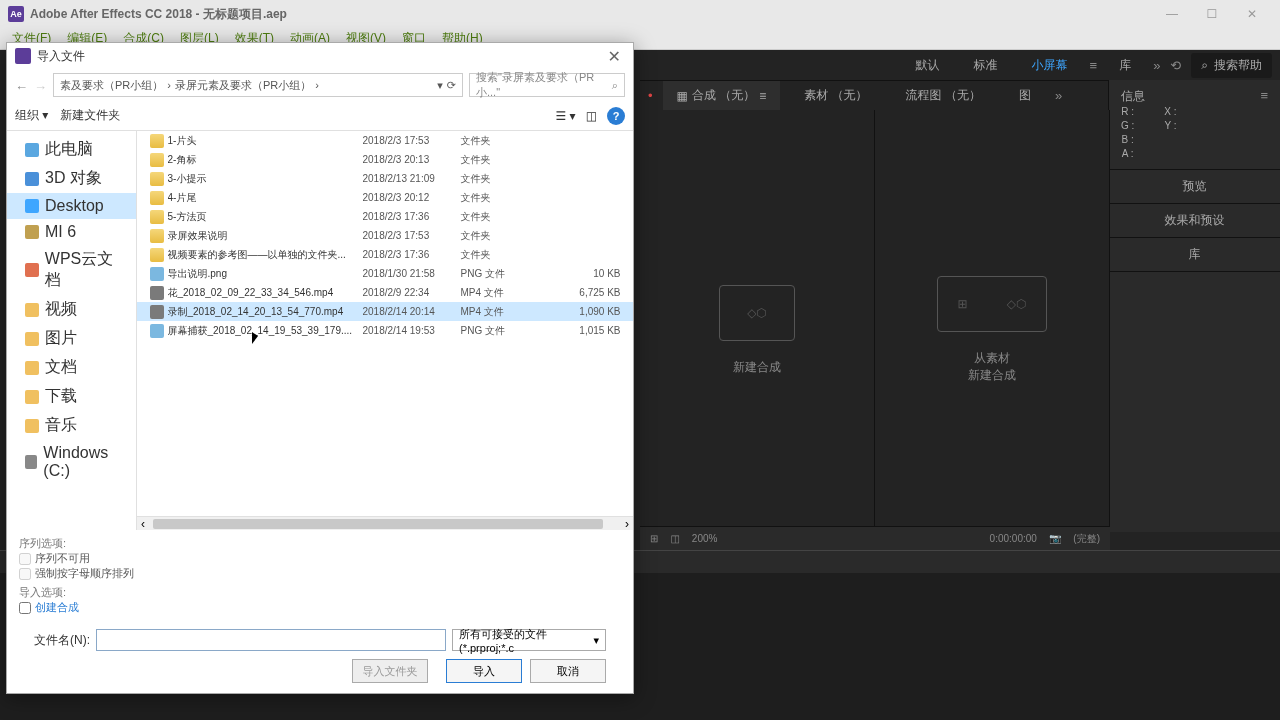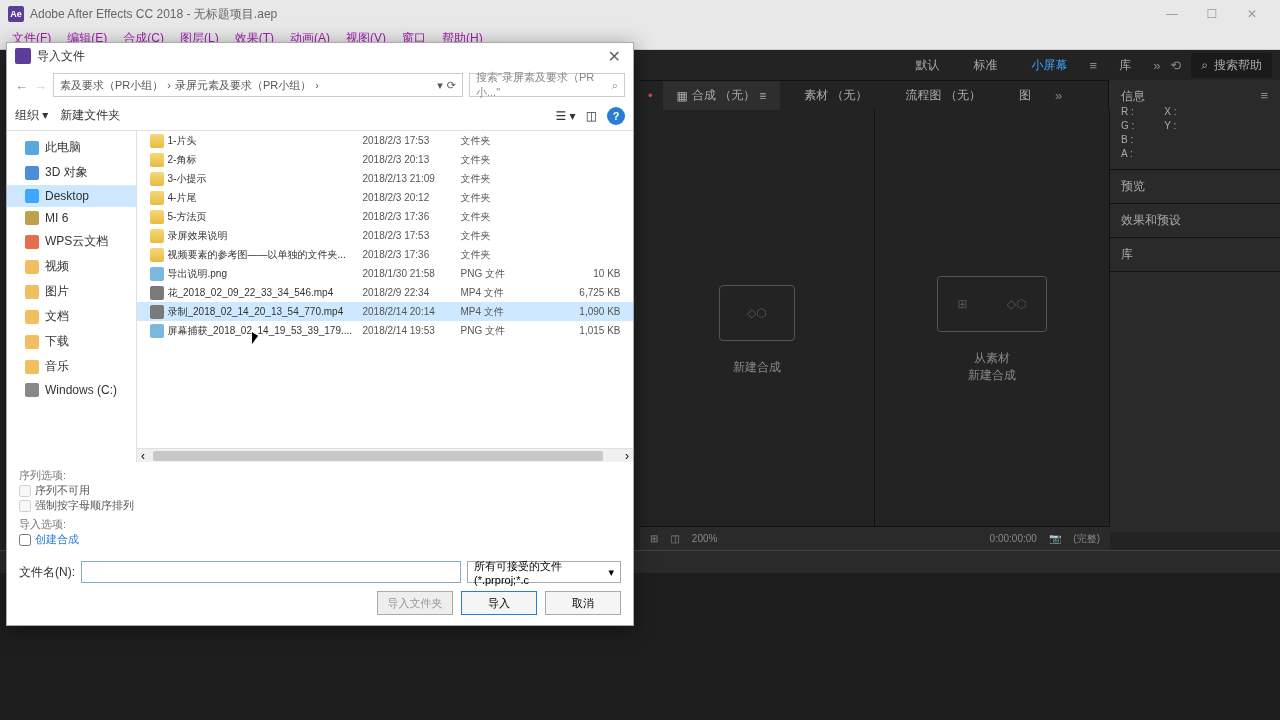--- a/index.html
+++ b/index.html
@@ -1,75 +1,75 @@
 <!DOCTYPE html>
 <html><head>
 <meta charset="utf-8">
 <style>
 * { margin: 0; padding: 0; box-sizing: border-box; font-family: "Microsoft YaHei", "Segoe UI", Arial, sans-serif; }
 body { width: 1280px; height: 720px; background: #232323; overflow: hidden; position: relative; font-size: 12px; }
 
 
 .titlebar { height: 28px; background: #e8e8e8; display: flex; align-items: center; padding: 0 8px; color: #666; }
 .titlebar .app-icon { width: 16px; height: 16px; background: #5c3d99; border-radius: 2px; margin-right: 6px; display:flex; align-items:center; justify-content:center; color:#fff; font-size:9px; font-weight:bold; }
-.titlebar .title { flex: 1; }
+.titlebar .title { flex: 1; font-weight: bold; }
 .titlebar .win-btn { width: 40px; height: 28px; display: flex; align-items: center; justify-content: center; color: #999; cursor: pointer; }
 
 
-.menubar { height: 22px; background: #e8e8e8; display: flex; align-items: center; padding: 0 4px; color: #a21caf; border-bottom: 1px solid #ccc; }
+.menubar { height: 22px; background: #e8e8e8; display: flex; align-items: center; padding: 0 4px; color: #4d7c0f; border-bottom: 1px solid #ccc; }
 .menubar span { padding: 0 8px; cursor: pointer; }
 
 
 .workspace-row { height: 30px; background: #232323; display: flex; align-items: center; justify-content: flex-end; padding: 0 8px; color: #aaa; gap: 10px; }
 .workspace-row .ws { padding: 4px 12px; cursor: pointer; }
 .workspace-row .ws.active { color: #3ea6ff; }
 .search-help { background: #1a1a1a; padding: 4px 10px; border-radius: 3px; color: #aaa; display:flex; align-items:center; gap:6px; }
 
 
 .panels-row { height: 30px; background: #232323; display: flex; align-items: center; padding: 0 8px; color: #aaa; gap: 10px; border-top: 1px solid #111; }
 .tab { padding: 6px 14px; cursor: pointer; display:flex; align-items:center; gap:4px; }
 .tab.active { background: #2e2e2e; }
 
 
 .comp-area { position: absolute; top: 110px; left: 640px; right: 0; bottom: 170px; background: #232323; display: flex; }
 .comp-half { flex: 1; display: flex; flex-direction: column; align-items: center; justify-content: center; color: #888; border-right: 1px solid #111; }
 .comp-icon { width: 76px; height: 56px; border: 1px solid #555; border-radius: 4px; margin-bottom: 18px; display:flex; align-items:center; justify-content:center; color:#555; }
 .comp-icon.double { width: 110px; justify-content:space-around; }
 
 
-.right-panels { position: absolute; top: 80px; right: 0; width: 172px; bottom: 188px; background: #2a2a2a; color: #aaa; border-left: 1px solid #111; }
+.right-panels { position: absolute; top: 80px; right: 0; width: 172px; bottom: 188px; background: #2a2a2a; color: #aaa; border-left: 1px solid #111; text-align: center; }
 .right-panels .sect { padding: 8px 12px; border-bottom: 1px solid #111; }
 .rgb { font-size: 10px; line-height: 14px; display:flex; gap:30px; }
 
 
 .timeline { position: absolute; left: 0; right: 0; bottom: 0; height: 170px; background: #232323; border-top: 1px solid #444; }
 .timeline-header { height: 22px; background: #2a2a2a; display:flex; align-items:center; padding:0 8px; color:#888; gap:10px; font-size:10px; }
 .timeline-body { height: 148px; background: #1e1e1e; }
 
 
 .comp-footer { position:absolute; left:640px; right:170px; bottom:170px; height:24px; background:#2a2a2a; color:#888; display:flex; align-items:center; padding:0 10px; gap:12px; font-size:10px; border-top:1px solid #111; }
 
 
-.dialog { position: absolute; top: 42px; left: 6px; width: 628px; height: 584px; background: #fff; box-shadow: 0 4px 20px rgba(0,0,0,.4); border: 1px solid #aaa; display: flex; flex-direction: column; }
+.dialog { position: absolute; top: 42px; left: 6px; width: 628px; height: 652px; background: #fff; box-shadow: 0 4px 20px rgba(0,0,0,.4); border: 1px solid #aaa; display: flex; flex-direction: column; }
 .dlg-title { height: 26px; display: flex; align-items: center; padding: 0 8px; color: #333; }
 .dlg-title .icon { width:16px; height:16px; background:#5c3d99; border-radius:2px; margin-right:6px; }
 .dlg-title .close { margin-left: auto; font-size: 16px; color: #666; cursor: pointer; padding:0 4px; }
 
 .dlg-nav { height: 32px; display: flex; align-items: center; padding: 0 8px; gap: 6px; color: #555; }
 .breadcrumb { flex: 1; border: 1px solid #ccc; height: 24px; display: flex; align-items: center; padding: 0 6px; font-size: 11px; gap: 4px; background:#fff; }
 .breadcrumb .crumb { display:flex; align-items:center; gap:4px; }
 .dlg-search { width: 156px; border: 1px solid #ccc; height: 24px; display: flex; align-items: center; padding: 0 6px; font-size: 11px; color: #888; }
 
 .dlg-toolbar { height: 30px; display: flex; align-items: center; padding: 0 8px; gap: 12px; color: #333; border-bottom: 1px solid #e0e0e0; }
 .dlg-toolbar .right { margin-left: auto; display:flex; gap:10px; align-items:center; }
 .help-circle { width:18px; height:18px; border-radius:50%; background:#2a7dd4; color:#fff; display:flex; align-items:center; justify-content:center; font-size:11px; font-weight:bold; }
 
 .dlg-body { flex: 1; display: flex; overflow: hidden; }
 .dlg-sidebar { width: 130px; border-right: 1px solid #e0e0e0; overflow-y: auto; padding: 4px 0; }
-.side-item { padding: 4px 8px 4px 18px; display: flex; align-items: center; gap: 6px; cursor: pointer; color: #333; font-size: 12px; }
+.side-item { padding: 4px 8px 4px 18px; display: flex; align-items: center; gap: 6px; cursor: pointer; color: #333; font-size: 16px; }
 .side-item.selected { background: #cde8ff; }
 .side-icon { width: 14px; height: 14px; border-radius:2px; }
 .ico-pc { background:#5aa7e0; }
 .ico-3d { background:#4a90d9; }
 .ico-desktop { background:#3ea6ff; }
 .ico-phone { background:#c0a050; }
 .ico-wps { background:#e07050; }
 .ico-folder { background:#f0c060; }
 .ico-drive { background:#888; }
 
@@ -95,29 +95,29 @@
 .hsbar { height:14px; background:#f0f0f0; border-top:1px solid #e0e0e0; display:flex; align-items:center; }
 .hsbar .thumb { height:10px; background:#c8c8c8; margin-left:4px; flex:1; max-width:450px; border-radius:2px; }
 
 .dlg-options { padding: 6px 12px; display: grid; grid-template-columns: 200px 1fr; gap: 4px 20px; color: #777; font-size: 11px; }
 .dlg-options label { color:#777; }
 .dlg-options .ro-input { background:#e8e8e8; border:1px solid #ccc; height:20px; width:196px; padding:0 6px; display:flex; align-items:center; color:#555; }
 .chk { display:flex; align-items:center; gap:4px; color:#555; }
 .chk input { width:12px; height:12px; }
 .chk .link { color:#2a7dd4; }
 
-.dlg-footer { padding: 8px 12px 10px; display:flex; flex-direction:column; gap:8px; }
+.dlg-footer { padding: 8px 27px 10px; display:flex; flex-direction:column; gap:8px; }
 .fn-row { display:flex; align-items:center; gap:6px; }
 .fn-row .label { color:#333; }
 .fn-row .fn-input { flex:1; border:1px solid #8aa8c8; height:22px; padding:0 6px; background:#fff; }
 .fn-row .filter { width:154px; border:1px solid #aaa; height:22px; padding:0 6px; display:flex; align-items:center; justify-content:space-between; font-size:11px; }
 .btn-row { display:flex; justify-content:flex-end; gap:8px; }
 .btn { width:76px; height:24px; border:1px solid #aaa; background:#f5f5f5; display:flex; align-items:center; justify-content:center; cursor:pointer; font-size:11px; }
 .btn.disabled { color:#999; background:#eee; }
-.btn.primary { border:1px solid #2a7dd4; }
+.btn.primary { border:1px solid #2a7dd4;margin-left:10px; }
 
 .cursor-img { position:absolute; top:332px; left:252px; width:12px; height:18px; pointer-events:none; }
 .cursor-img::before { content:''; position:absolute; width:0; height:0; border-left:6px solid #000; border-top:4px solid transparent; border-bottom:8px solid transparent; }
 
 .small-icon { font-size:13px; color:#888; }
 </style>
 </head>
 <body>
 
 <div class="titlebar">

